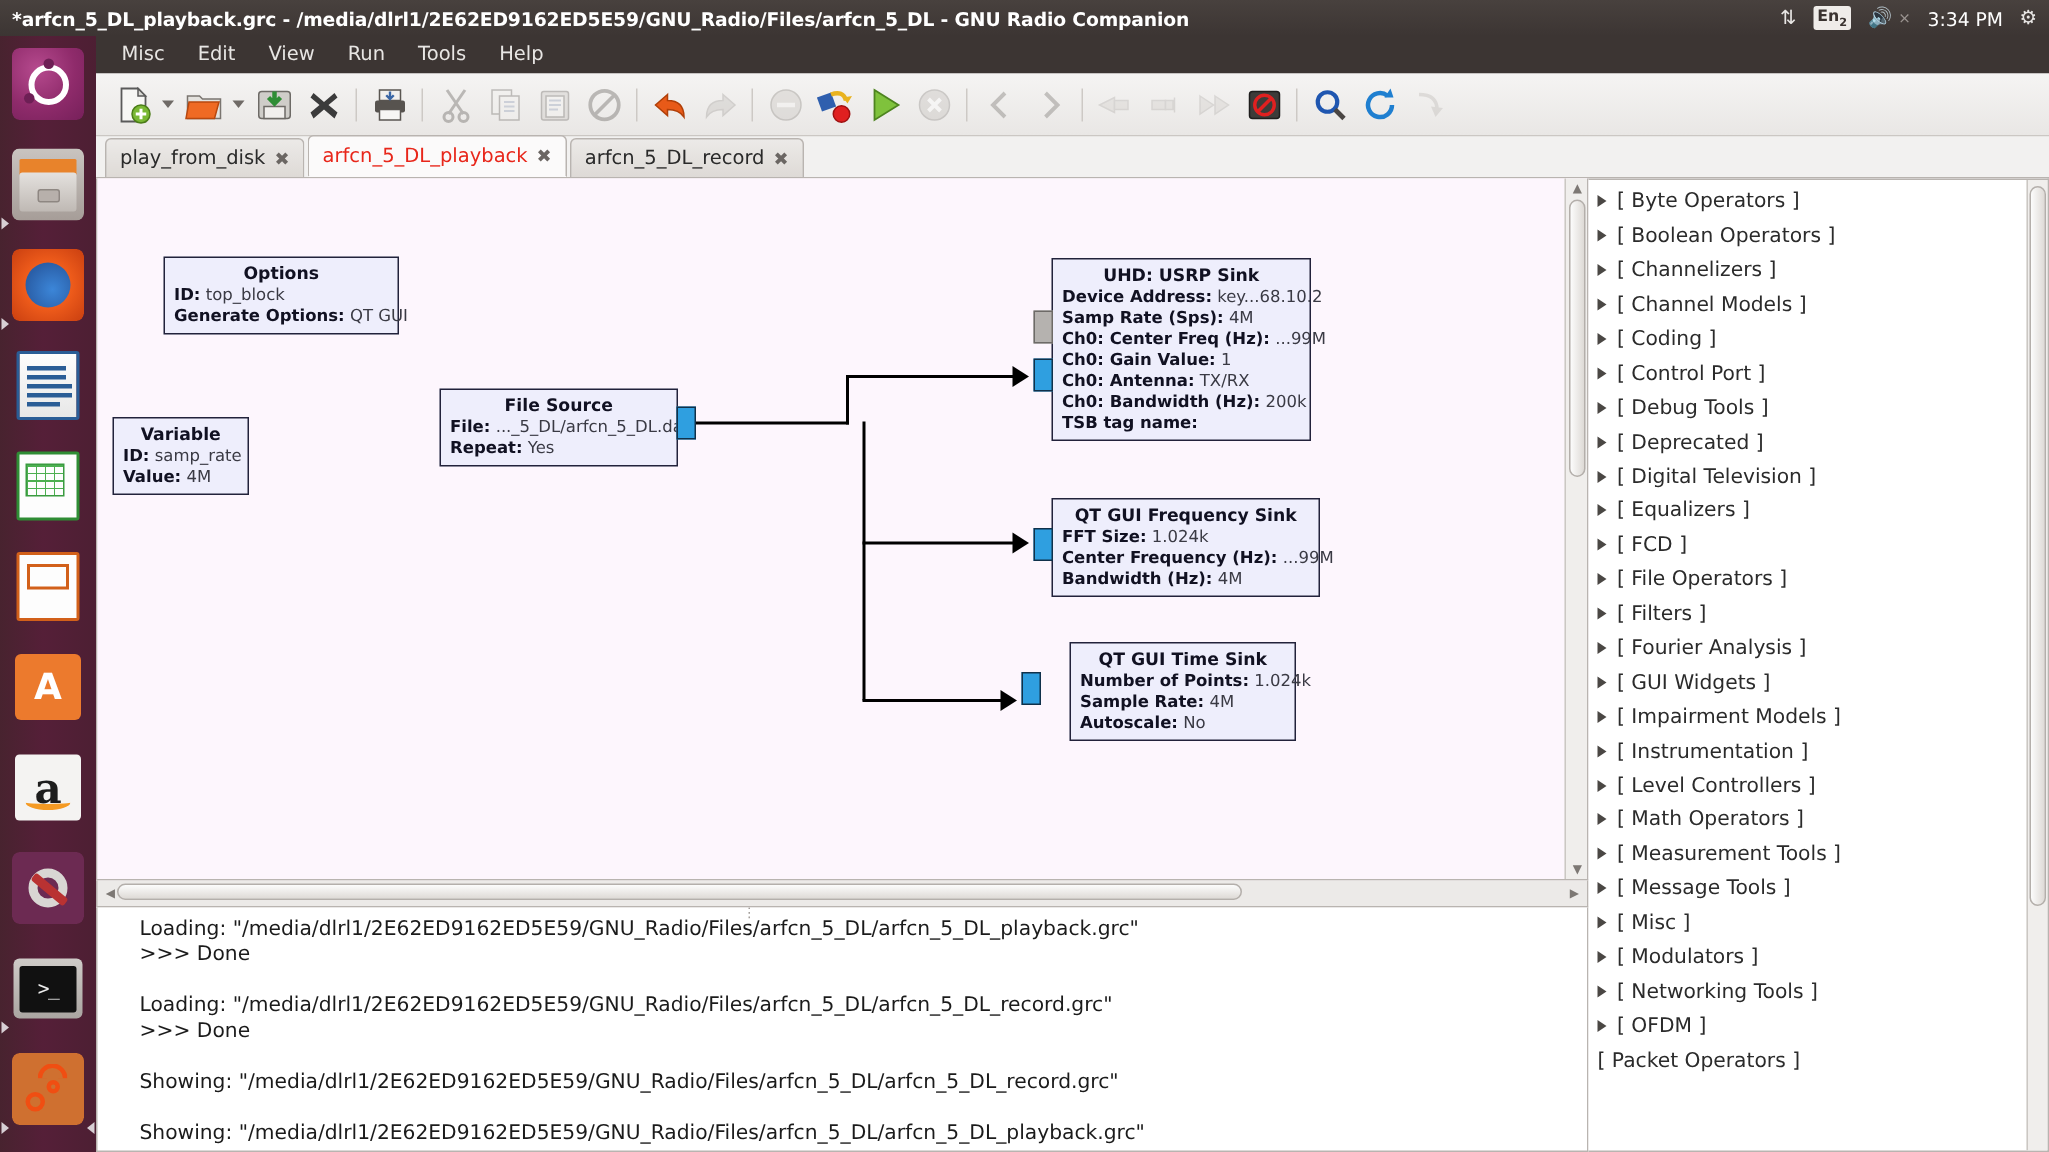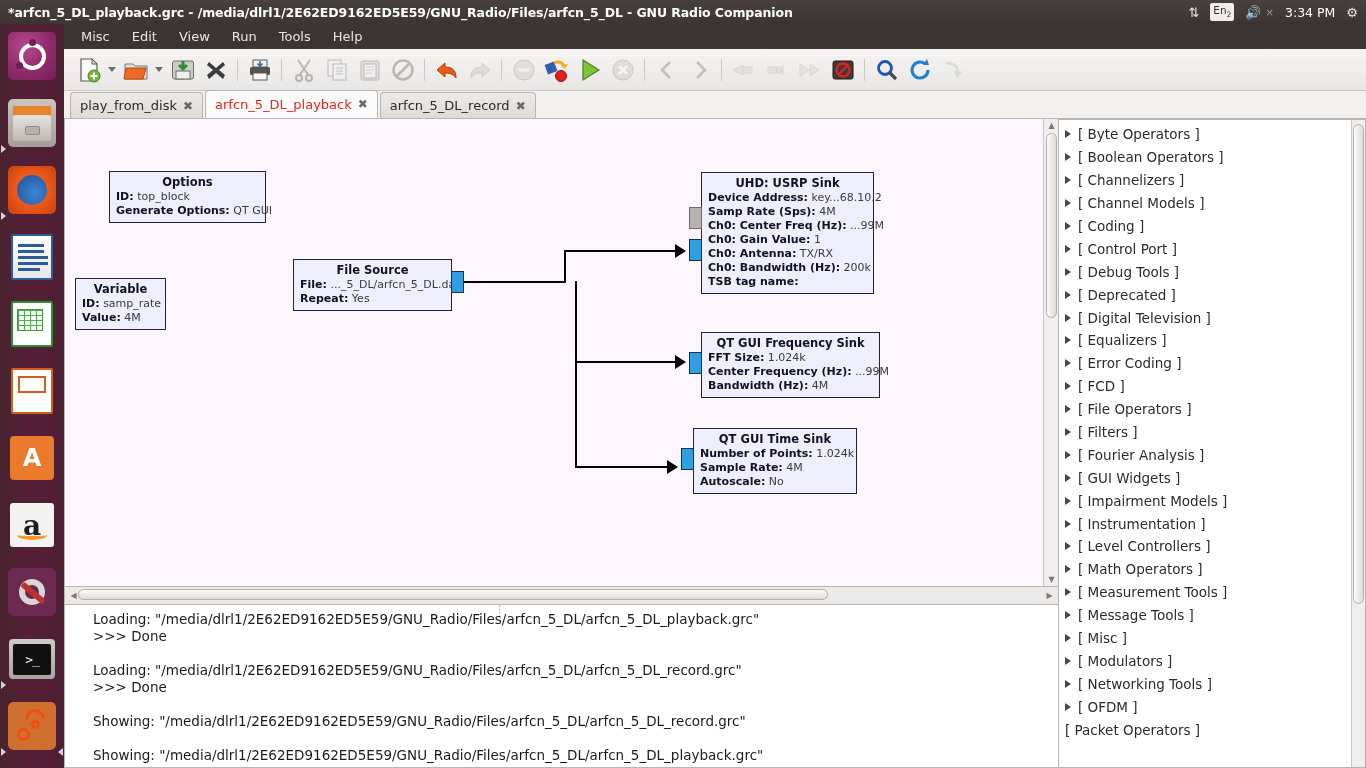--- a/index.html
+++ b/index.html
@@ -18,21 +18,21 @@
     color: #f2f1f0;
     display: flex; align-items: center;
   }
   #win-title {
     font-size: 12.5px; font-weight: bold; color: #ffffff;
     margin-left: 8px; white-space: nowrap; letter-spacing: -0.1px;
   }
   #panel-right { margin-left: auto; display: flex; align-items: center; gap: 11px; padding-right: 8px; }
   .pnl-ico { font-size: 13px; color: #e8e6e4; line-height: 1; }
   #kbd-ind {
-    background: #efece9; color: #3a3330; font-size: 10.5px; font-weight: normal;
+    background: #efece9; color: #3a3330; font-size: 10.5px; font-weight: bold;
     border-radius: 2px; padding: 1px 3px 1px 3px; line-height: 1.15;
   }
   #kbd-ind sub { font-size: 7.5px; }
   #clock { font-size: 12.5px; color: #ffffff; }
   .mute-x { font-size: 10px; color: #9b9491; margin-left: -7px; }
 
   
   #launcher {
     position: absolute; left: 0; top: 24px; width: 64px; height: 744px;
     background: linear-gradient(to right, #48232f 0%, #551f38 45%, #4d1f33 100%);
@@ -586,21 +586,21 @@
               <span class="ttl">QT GUI Frequency Sink</span>
               <span class="row"><b class="k">FFT Size:</b>
                 <span class="v">1.024k</span></span>
               <span class="row"><b class="k">Center Frequency (Hz):</b>
                 <span class="v">...99M</span></span>
               <span class="row"><b class="k">Bandwidth (Hz):</b>
                 <span class="v">4M</span></span>
             </div>
             <div class="port" style="left:624px; top:233px;"></div>
 
-            <div class="blk" style="left:628px; top:309px; width:164px;">
+            <div class="blk" style="left:648px; top:309px; width:151px;">
               <span class="ttl">QT GUI Time Sink</span>
               <span class="row"><b class="k">Number of Points:</b>
                 <span class="v">1.024k</span></span>
               <span class="row"><b class="k">Sample Rate:</b>
                 <span class="v">4M</span></span>
               <span class="row"><b class="k">Autoscale:</b>
                 <span class="v">No</span></span>
             </div>
             <div class="port" style="left:616px; top:329px;"></div>
 
@@ -683,24 +683,20 @@
             <div class="tree-row">
               <i class="tri"></i>
               <span>[ Digital Television ]</span>
             </div>
             <div class="tree-row">
               <i class="tri"></i>
               <span>[ Equalizers ]</span>
             </div>
             <div class="tree-row">
               <i class="tri"></i>
-              <span>[ Error Coding ]</span>
-            </div>
-            <div class="tree-row">
-              <i class="tri"></i>
               <span>[ FCD ]</span>
             </div>
             <div class="tree-row">
               <i class="tri"></i>
               <span>[ File Operators ]</span>
             </div>
             <div class="tree-row">
               <i class="tri"></i>
               <span>[ Filters ]</span>
             </div>

